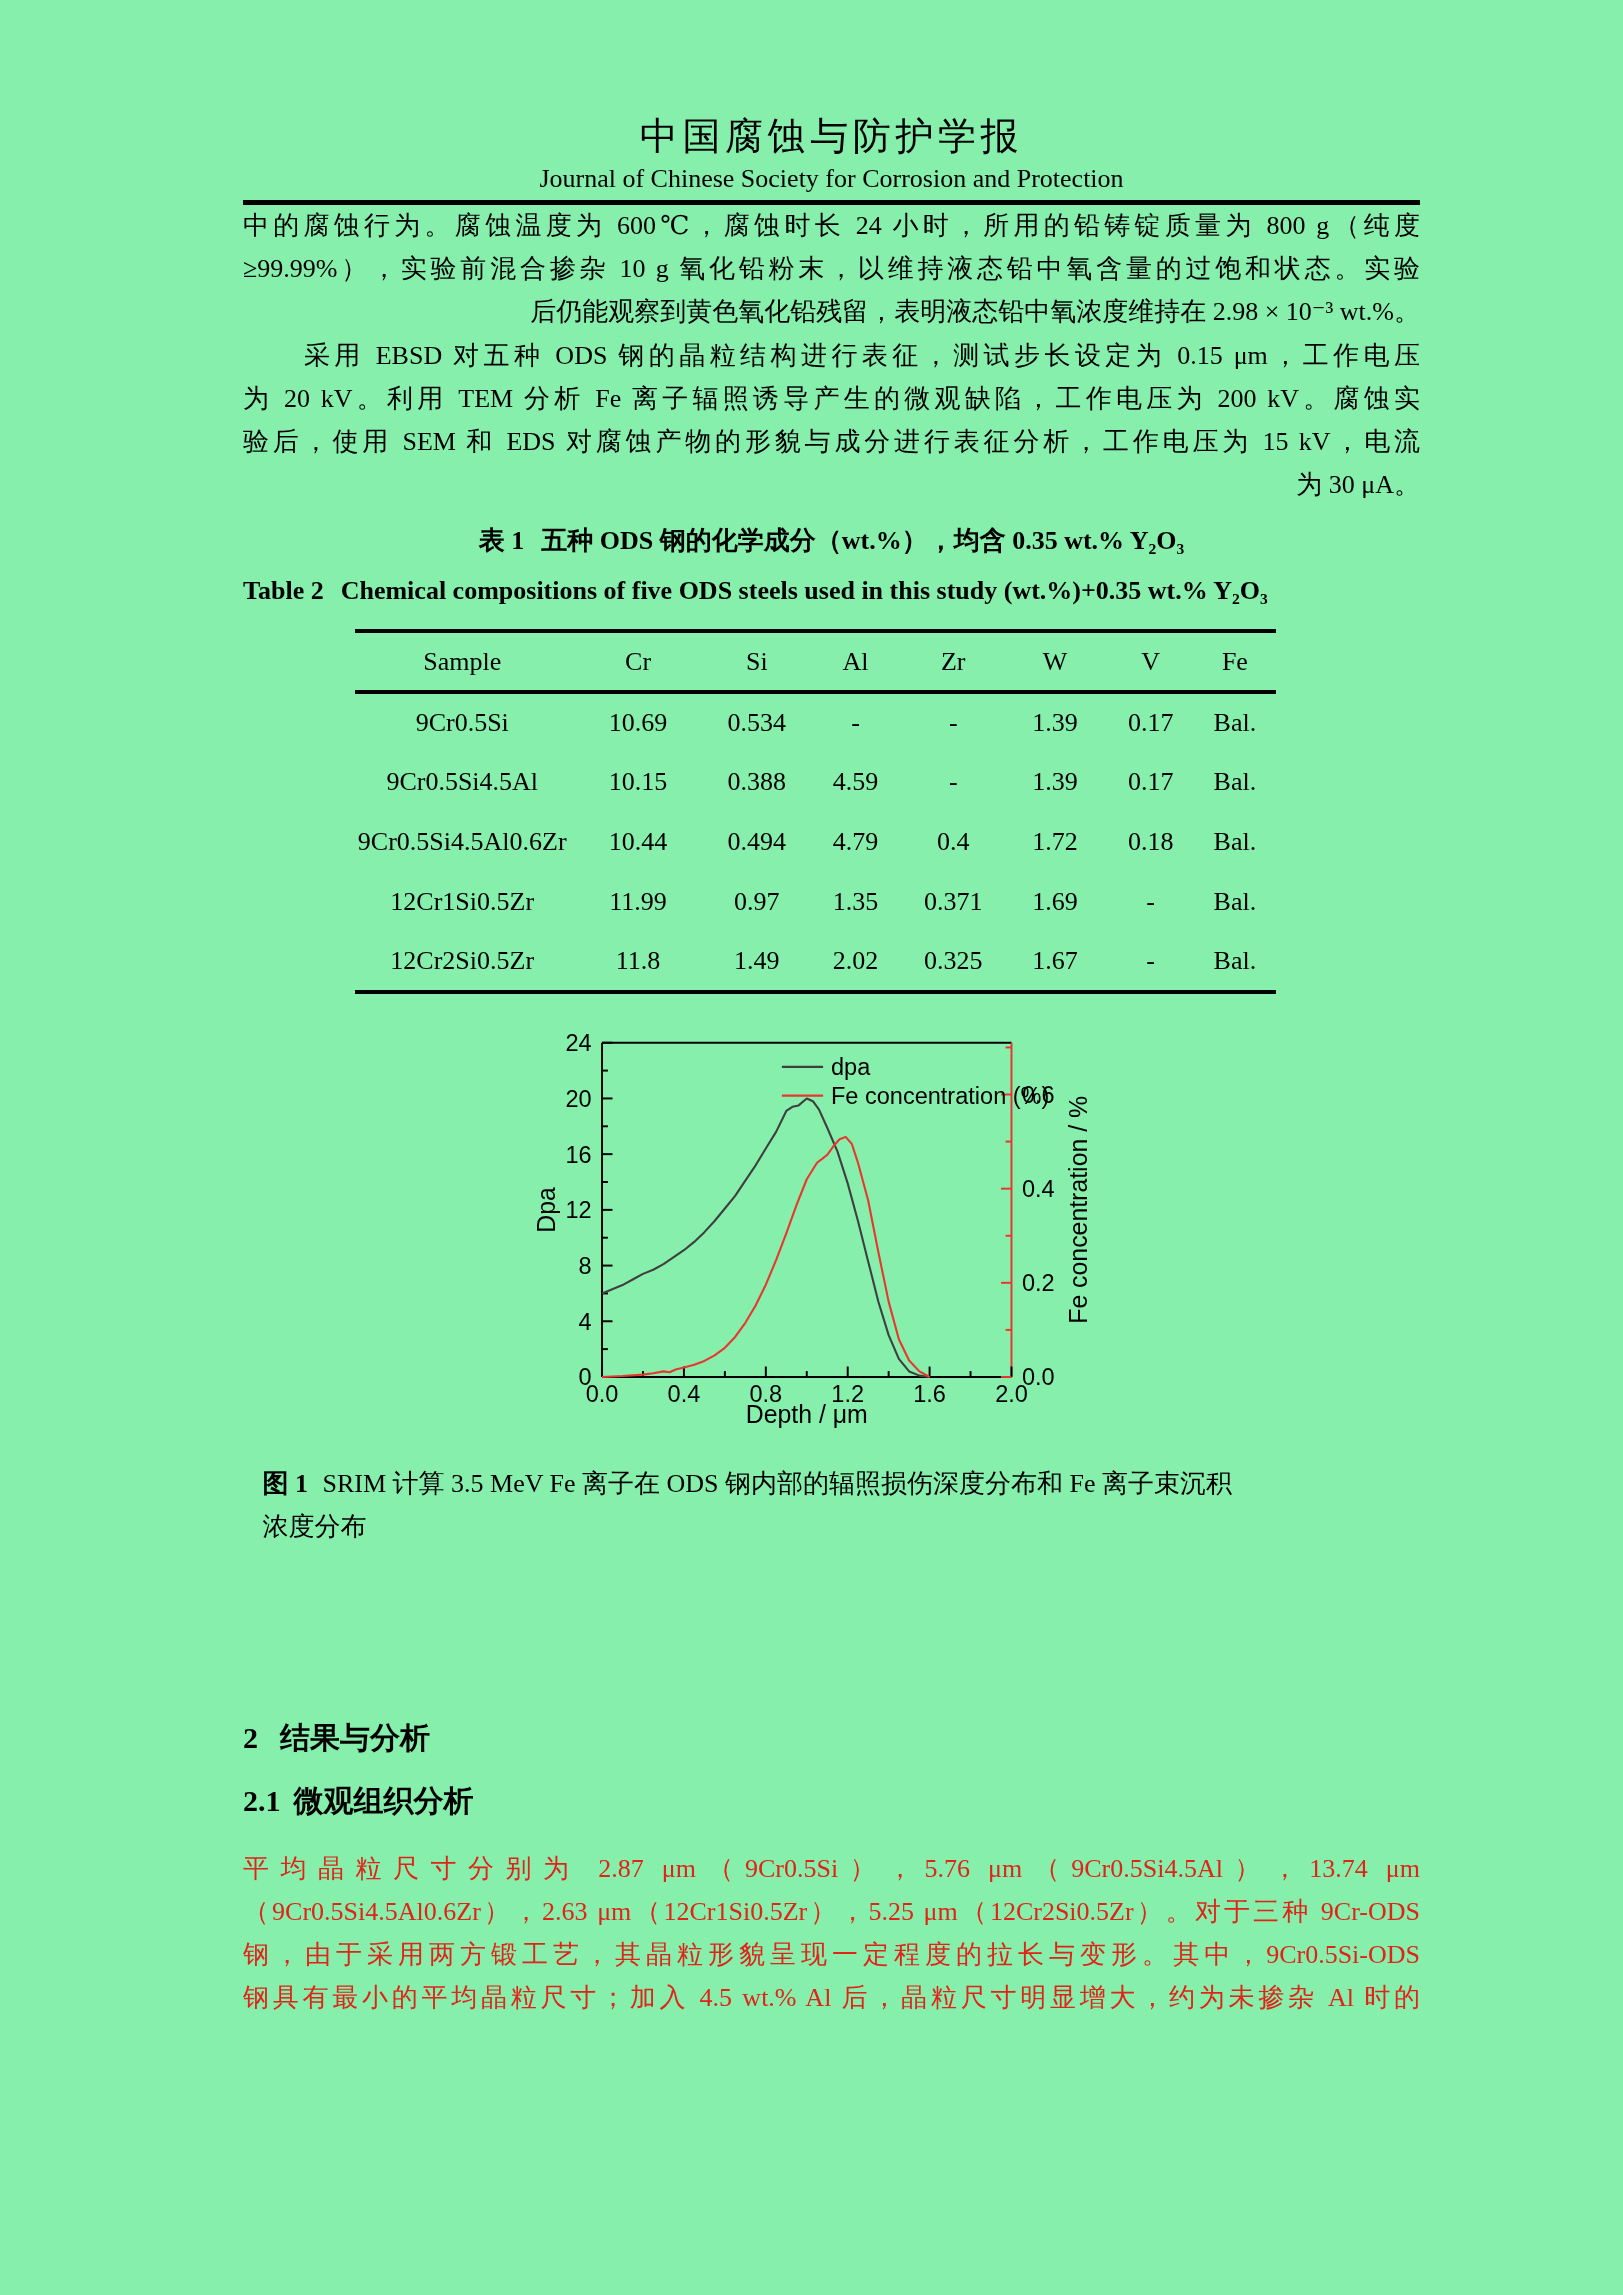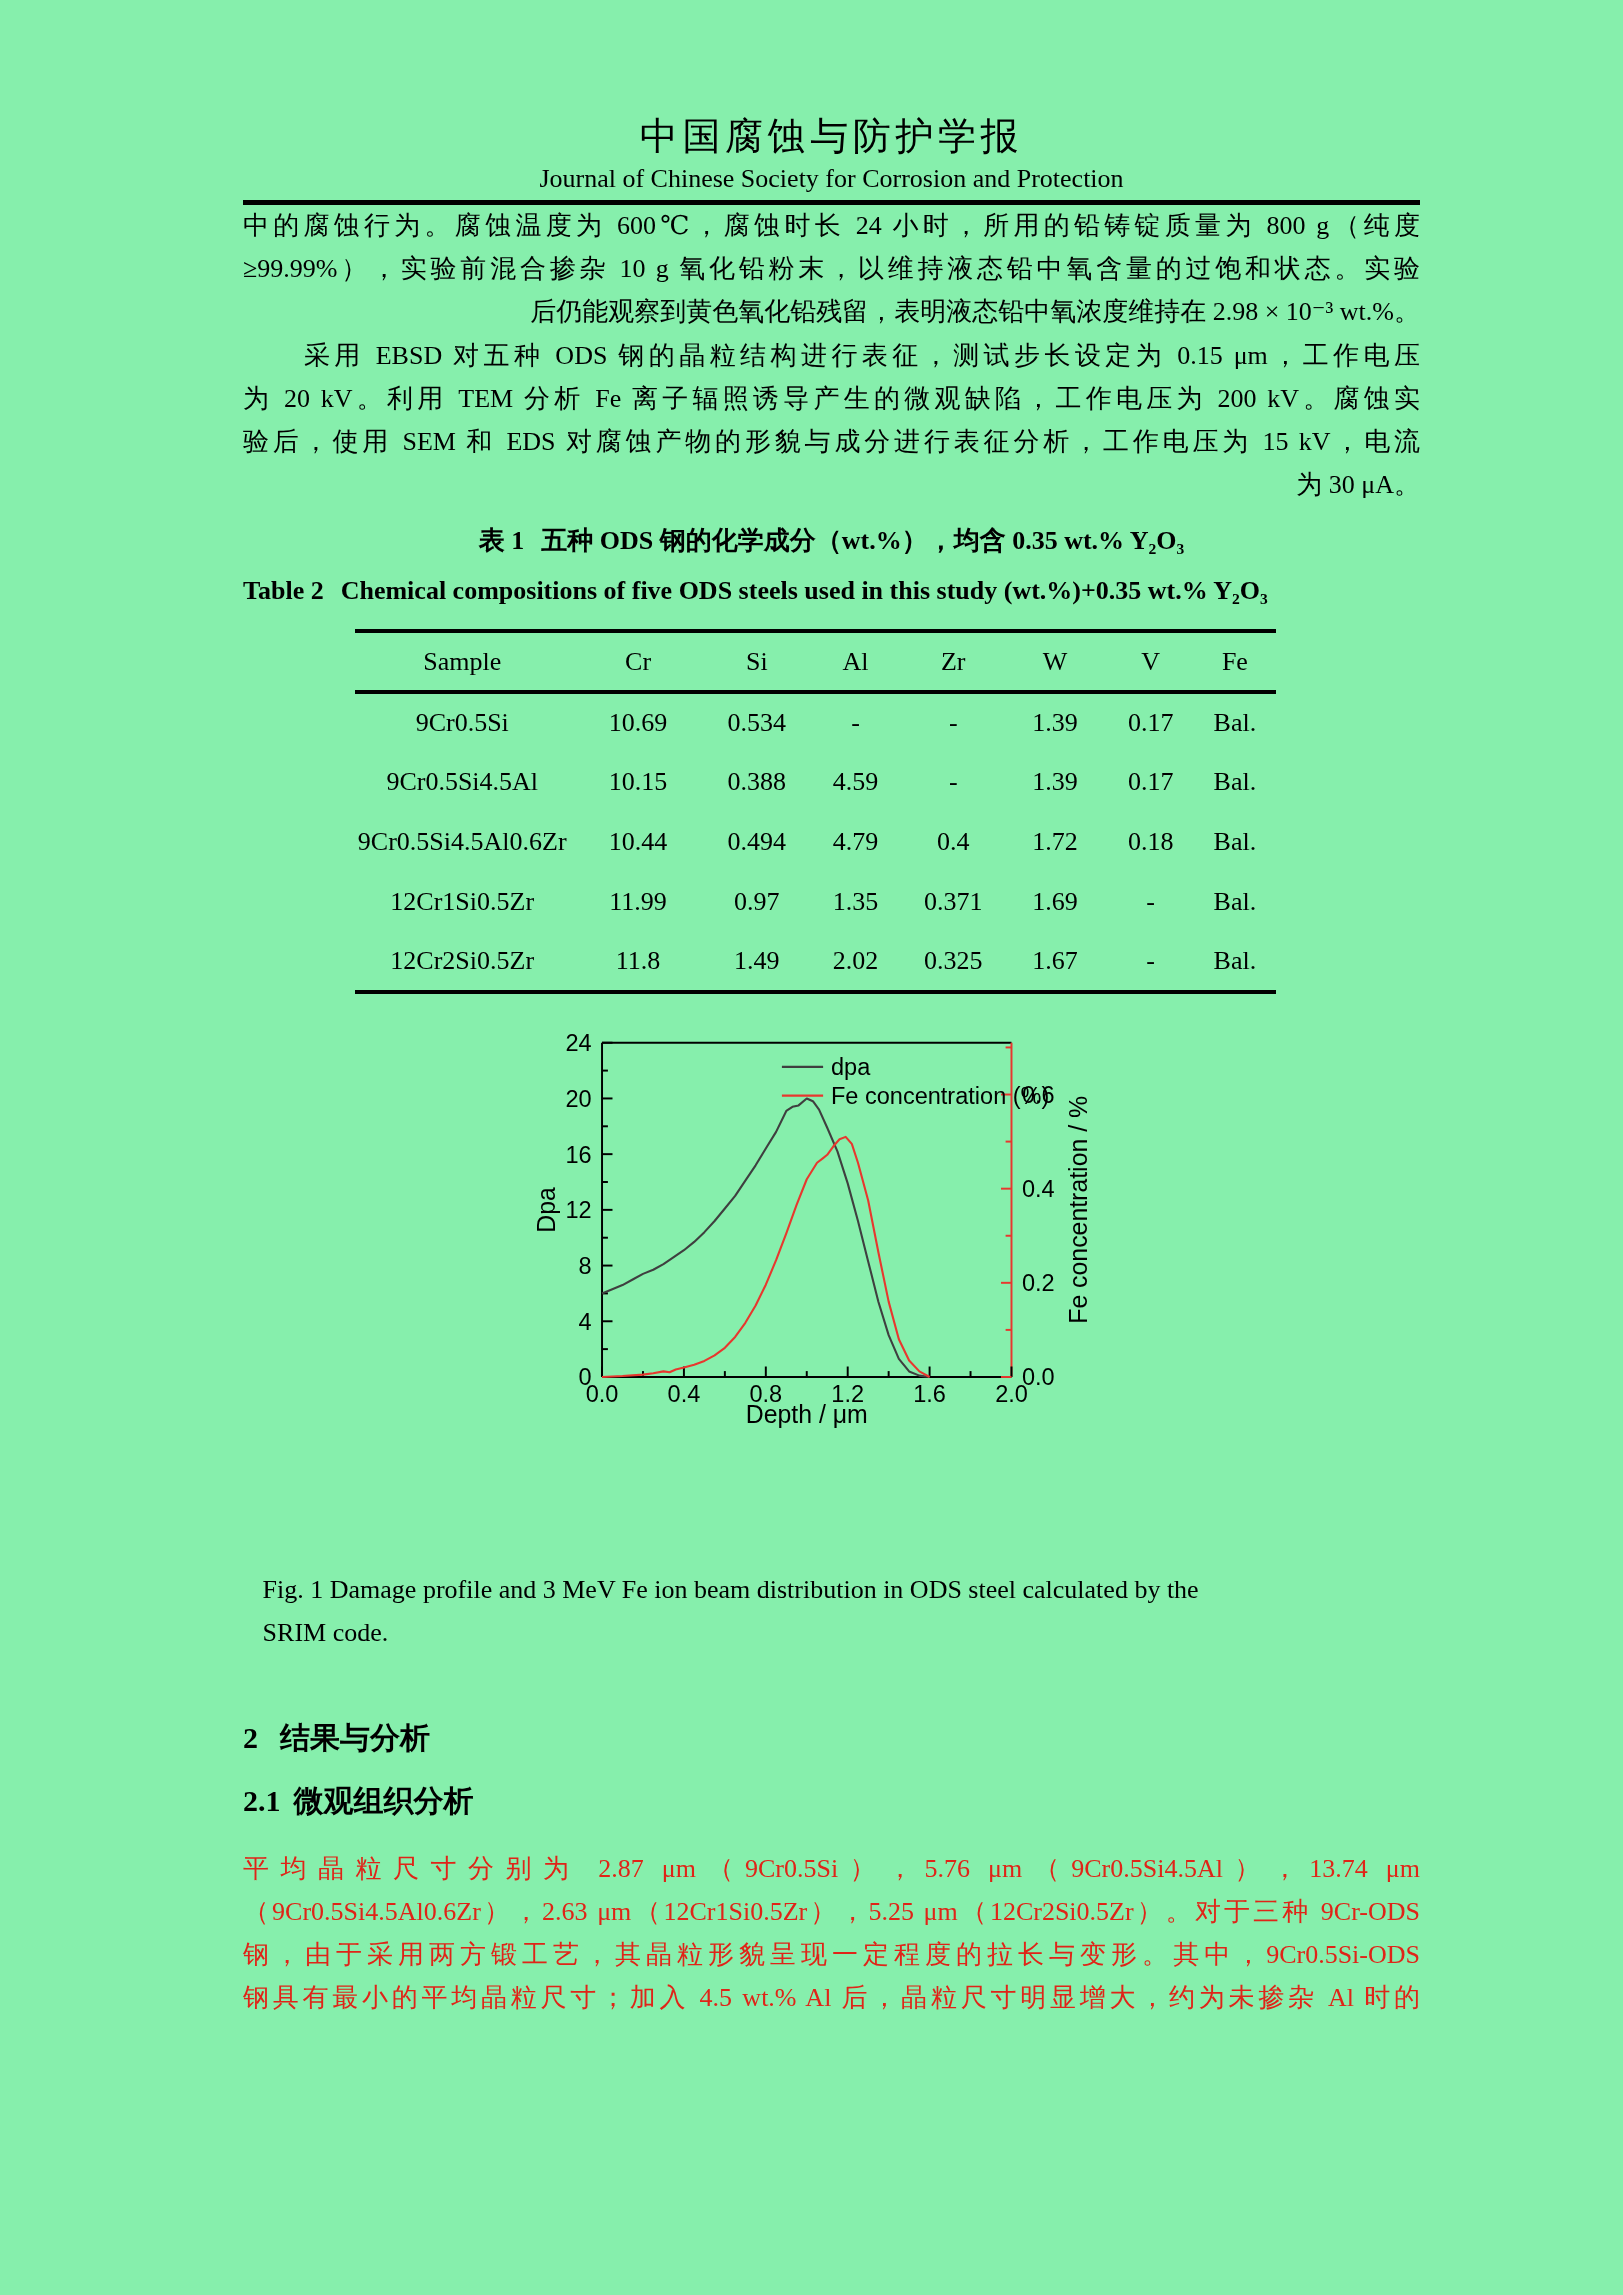--- a/index.html
+++ b/index.html
@@ -211,25 +211,25 @@
         <text x="872" y="288.5" text-anchor="middle" font-size="38" fill="#000" font-family="&quot;Liberation Sans&quot;,&quot;DejaVu Sans&quot;,sans-serif" transform="rotate(-90 872 288.5)">Fe concentration / %</text>
         <polyline points="130.0,416.3 145.7,409.9 161.3,403.5 176.9,395.0 192.6,386.4 208.3,380.1 223.9,371.5 239.6,360.9 255.2,350.2 270.9,337.5 286.5,322.6 302.1,305.5 317.8,286.4 333.5,267.2 349.1,243.8 364.8,220.4 380.4,194.8 396.1,169.3 411.7,137.3 421.1,130.9 430.5,128.8 443.0,118.2 452.4,122.4 461.8,135.2 474.3,162.9 489.9,199.1 505.6,248.0 521.3,305.5 536.9,367.3 552.5,429.0 568.2,480.1 583.8,516.3 599.5,535.5 615.2,541.9 630.8,544.0" fill="none" stroke="#3f3f3f" stroke-width="3.2" stroke-linejoin="round"></polyline>
         <polyline points="130.0,544.0 161.3,542.6 192.6,540.4 208.3,538.2 223.9,535.4 233.3,536.8 242.7,532.5 255.2,529.6 270.9,525.3 286.5,519.5 302.1,510.9 317.8,499.4 333.5,482.8 349.1,461.2 364.8,434.6 380.4,402.9 396.1,365.5 411.7,324.5 427.3,281.3 443.0,241.7 458.7,216.5 468.0,209.3 474.3,204.3 483.7,191.3 493.1,180.5 502.5,176.9 511.9,187.7 521.3,216.5 536.9,274.1 552.5,353.3 568.2,428.8 583.8,486.4 599.5,518.8 615.2,535.4 630.8,544.0" fill="none" stroke="#e8372e" stroke-width="3.2" stroke-linejoin="round"></polyline>
         <line x1="405" y1="70" x2="468" y2="70" stroke="#3f3f3f" stroke-width="3.5"></line>
         <text x="480" y="82" text-anchor="start" font-size="36" fill="#000" font-family="&quot;Liberation Sans&quot;,&quot;DejaVu Sans&quot;,sans-serif">dpa</text>
         <line x1="405" y1="114" x2="468" y2="114" stroke="#e8372e" stroke-width="3.5"></line>
         <text x="480" y="126" text-anchor="start" font-size="36" fill="#000" font-family="&quot;Liberation Sans&quot;,&quot;DejaVu Sans&quot;,sans-serif">Fe concentration (%)</text>
       </svg>
   </div>
 
-
-  <div id="figcap-en" class="fig-caption">
-    <div>Fig. 1  Damage profile and 3 MeV Fe ion beam distribution in ODS steel calculated by the</div>
-    <div>SRIM code.</div>
-  </div>
+  <div id="figcap-zh" class="fig-caption">
+    <div><span class="figcap-label">图 1</span><span>SRIM 计算 3.5 MeV Fe 离子在 ODS 钢内部的辐照损伤深度分布和 Fe 离子束沉积</span></div>
+    <div>浓度分布</div>
+  </div>
+
 
   <div class="sec-h1">
     <span class="sec-num">2</span><span>结果与分析</span>
   </div>
   <div class="sec-h2">
     <span class="sec-num2">2.1</span><span>微观组织分析</span>
   </div>
 
   <div id="redpara" class="para" style="color: rgb(224, 36, 24);">
       <div class="jl">平均晶粒尺寸分别为 2.87 μm（9Cr0.5Si），5.76 μm（9Cr0.5Si4.5Al），13.74 μm</div>

